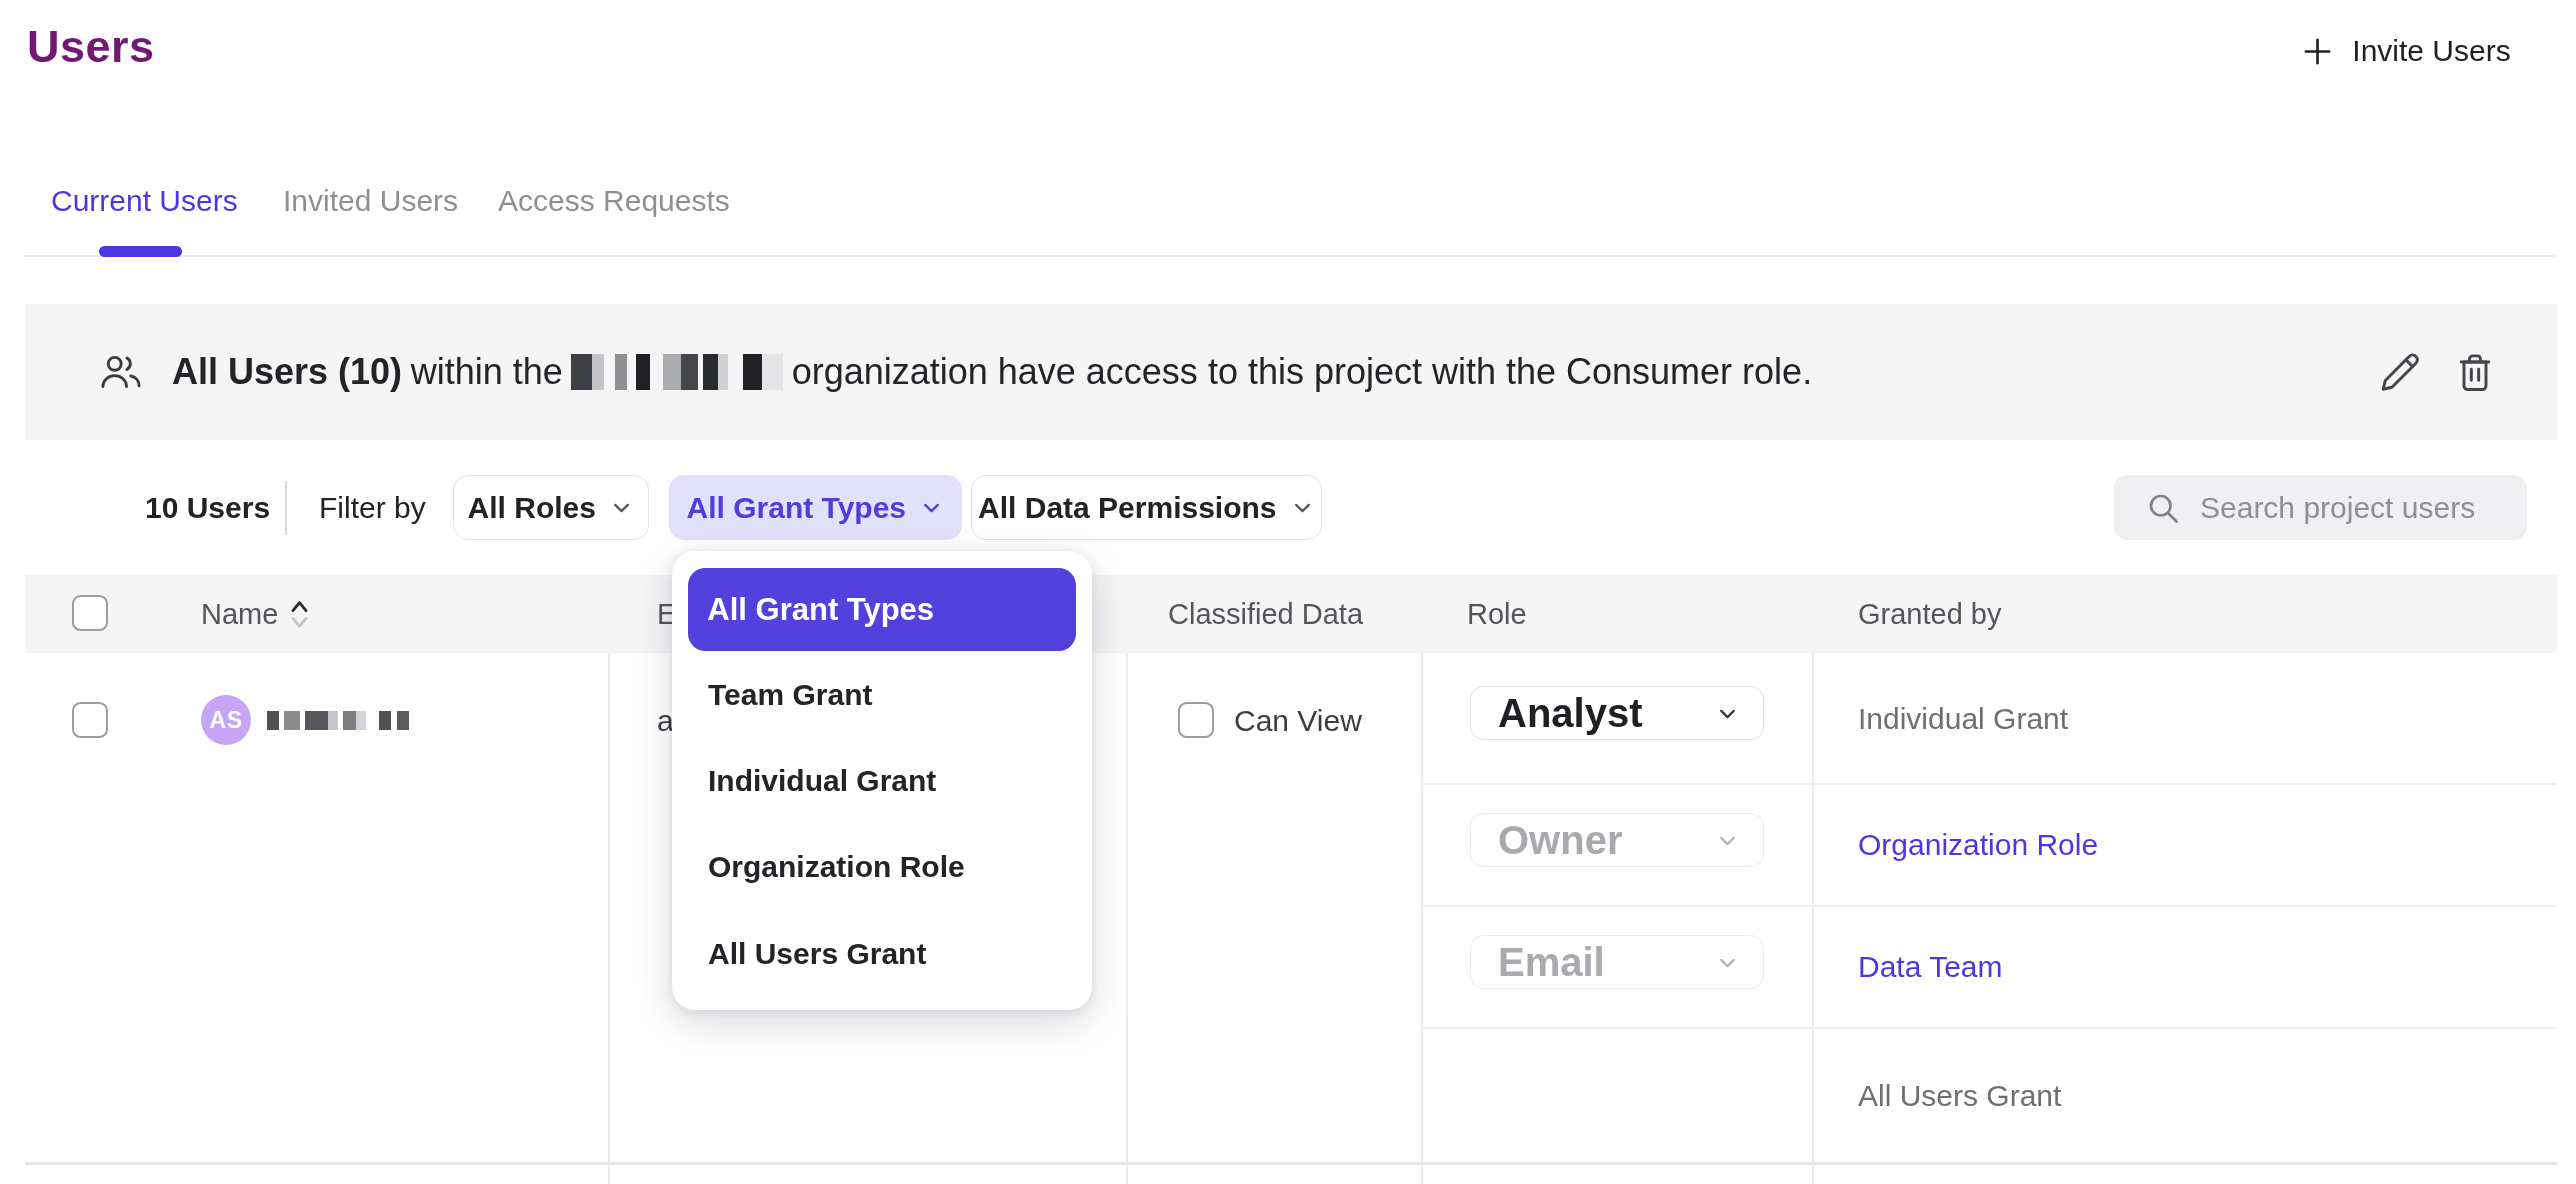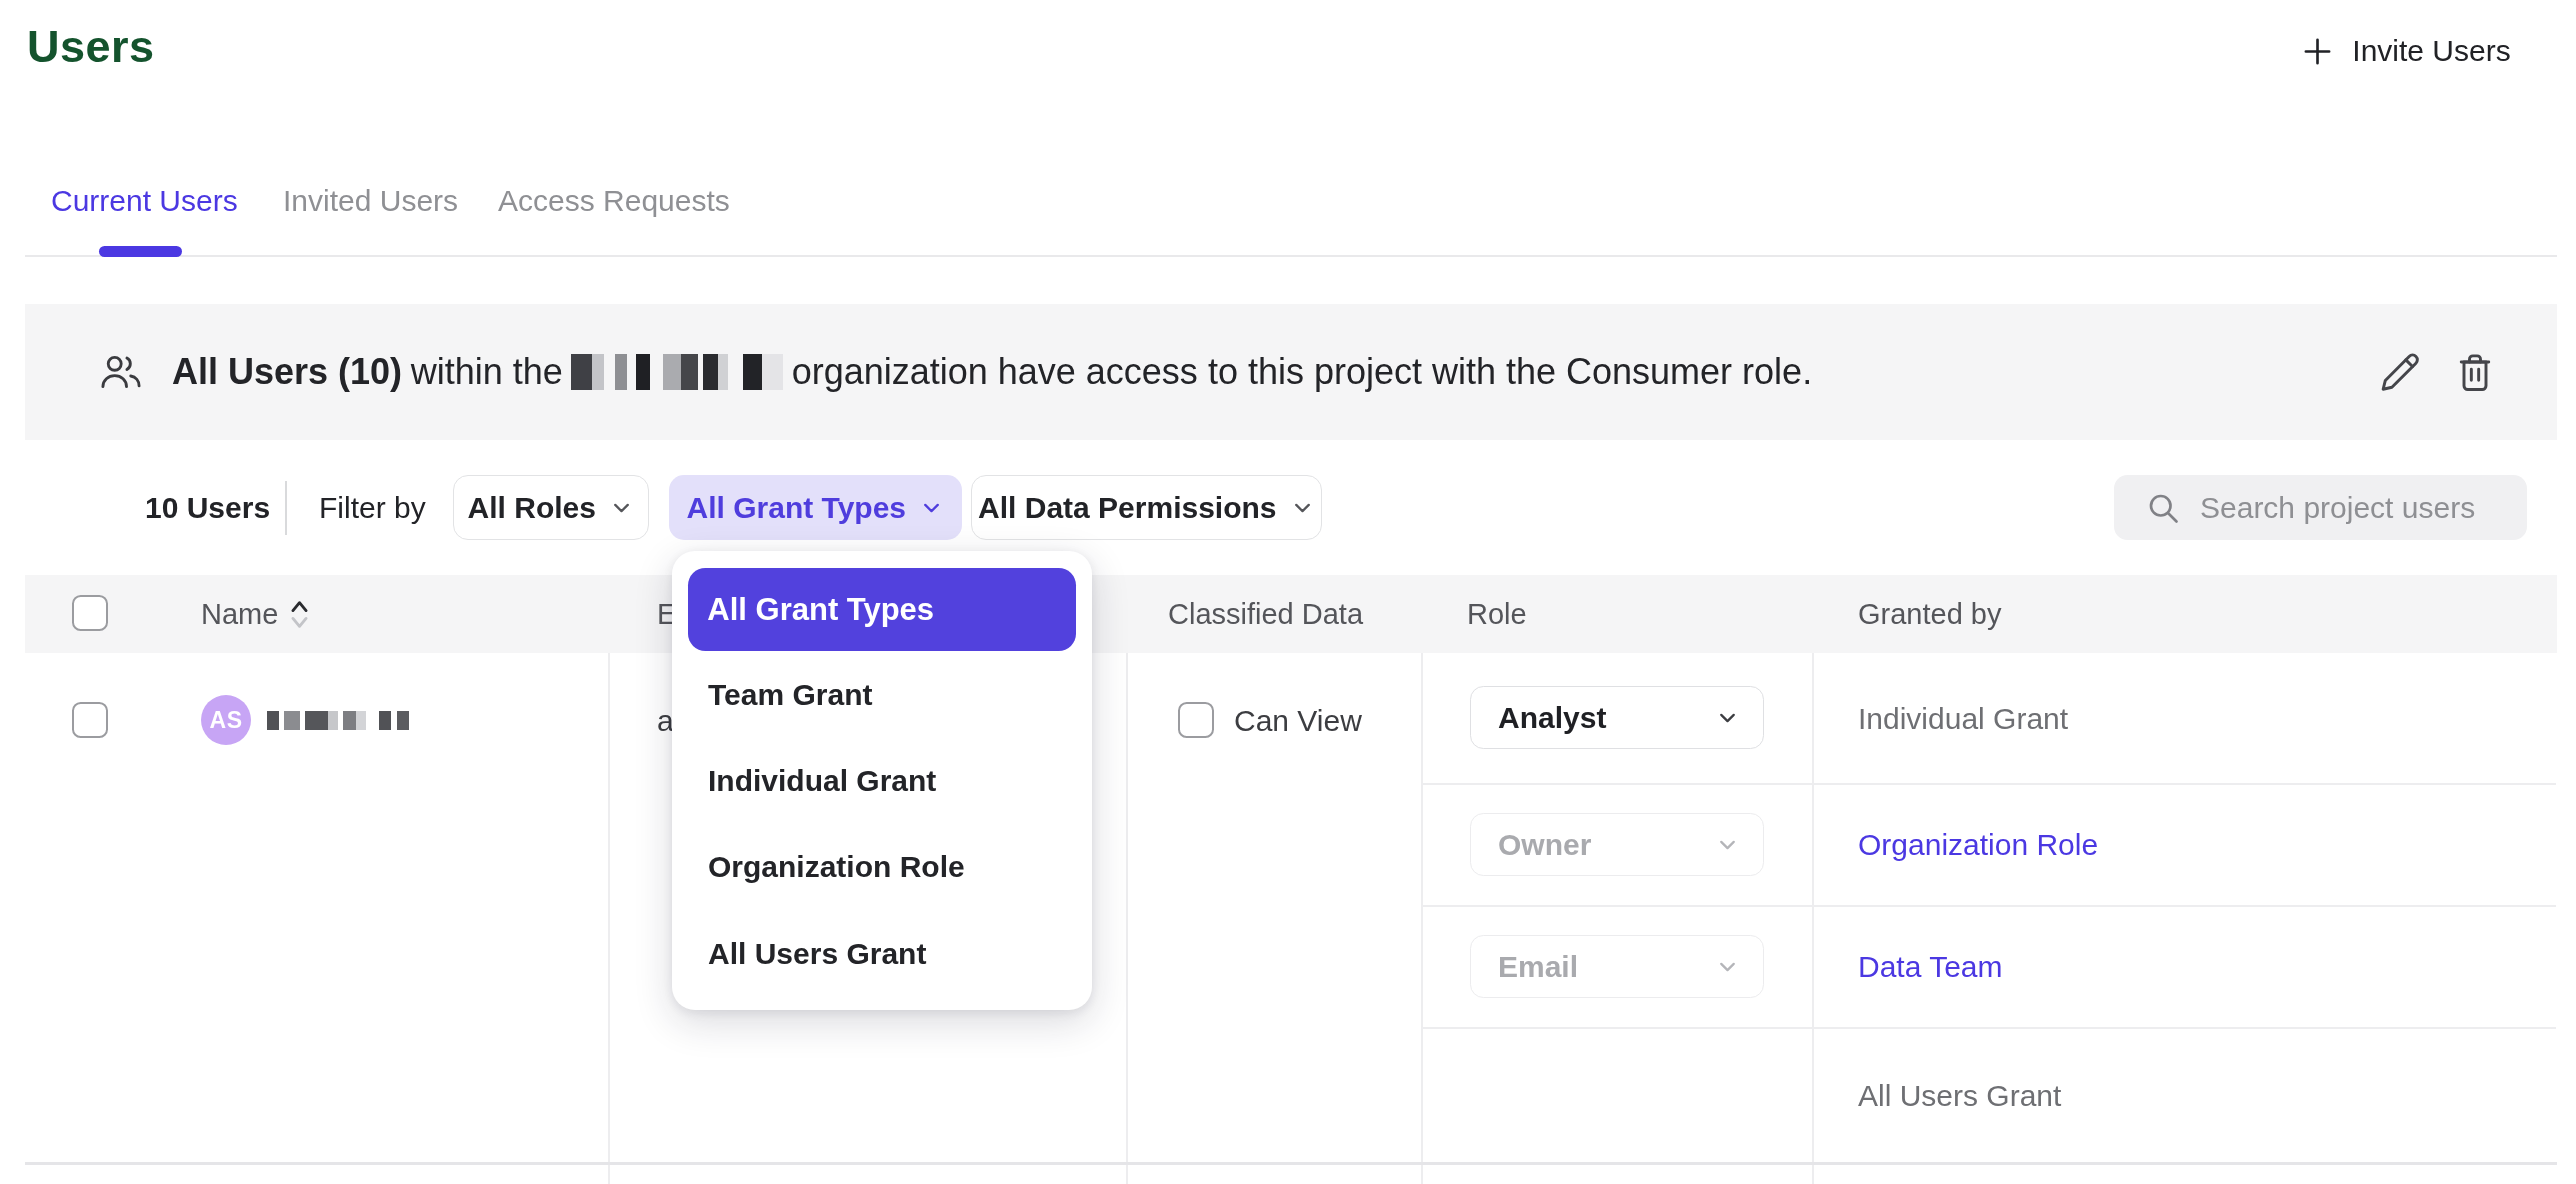--- a/index.html
+++ b/index.html
@@ -1,21 +1,21 @@
 <!DOCTYPE html>
 <html><head>
 <meta charset="utf-8">
 <style>
   * { margin:0; padding:0; box-sizing:border-box; }
   html,body { width:2576px; height:1184px; background:#ffffff; font-family:"Liberation Sans","DejaVu Sans",sans-serif; }
   .page { position:relative; width:2576px; height:1184px; overflow:hidden; background:#fff; color:#212327; }
   .abs { position:absolute; }
 
   
-  .page-title { left:27px; top:21px; font-size:45px; font-weight:700; color:#14532d; letter-spacing:0.5px; }
+  .page-title { left:27px; top:21px; font-size:45px; font-weight:700; color:#701a75; letter-spacing:0.5px; }
   .invite-btn { left:2300px; top:23px; height:56px; display:flex; align-items:center; gap:17.3px;
                 background:none; border:none; cursor:pointer; font-size:30px; font-weight:500; color:#212226;
                 font-family:inherit; }
 
   
   .tab { position:absolute; top:180px; height:42px; line-height:42px; font-size:30px; color:#8f9094; cursor:pointer; font-weight:400; }
   .tab.active { color:#4b38e2; font-weight:500; }
   .tab-underline { left:99px; top:246px; width:83px; height:10.6px; border-radius:5.8px; background:#4b38e2; z-index:2; }
   .hairline { left:25px; top:255px; width:2532px; height:1.9px; background:#e9e9eb; }
 
@@ -45,23 +45,23 @@
   
   .thead { left:25px; top:575px; width:2532px; height:78px; background:#f5f5f6; }
   .th { position:absolute; top:598px; font-size:29px; font-weight:500; color:#54555a; white-space:nowrap; }
   .checkbox { position:absolute; width:36px; height:36px; border-radius:8.6px; border:2.4px solid #9b9ca0; background:#fff; cursor:pointer; }
   .vline { position:absolute; width:1.9px; background:#ededef; top:653px; height:532px; }
   .subline { position:absolute; left:1421px; width:1135px; height:1.9px; background:#ededef; }
   .mainline { left:25px; top:1162px; width:2532px; height:2.9px; background:#e5e5e8; }
   .avatar { left:201px; top:695px; width:50px; height:50px; border-radius:50%; background:#c7a5f5; color:#fff;
             display:flex; align-items:center; justify-content:center; font-size:23px; font-weight:600; letter-spacing:0.5px; }
   .cell-text { position:absolute; font-size:30px; color:#3c3d41; white-space:nowrap; }
-  .role-btn { position:absolute; left:1470px; width:294px; height:63px; border-radius:13.4px; background:#fff;
+  .role-btn { position:absolute; left:1470px; width:294px; height:54px; border-radius:13.4px; background:#fff;
               border:1.9px solid #dfe0e3; display:flex; align-items:center; justify-content:space-between;
-              padding:0 23px 0 27px; font-family:inherit; font-size:30px; font-weight:600; color:#1f2024; cursor:pointer; }
+              padding:0 23px 0 27px; font-family:inherit; font-size:40px; font-weight:600; color:#1f2024; cursor:pointer; }
   .role-btn.disabled { border-color:#ececee; color:#a9aaae; cursor:default; }
   .granted { position:absolute; left:1858px; font-size:30px; color:#6e6f73; white-space:nowrap; }
   .granted.link { color:#4b38e2; cursor:pointer; }
 
   
   .menu { left:672px; top:551px; width:420px; height:459px; background:#fff; border-radius:23px; z-index:20;
           box-shadow:0 11.5px 38px rgba(25,25,50,.16), 0 2.9px 9.6px rgba(25,25,50,.08); }
   .menu-pill { position:absolute; left:16.3px; top:17.3px; width:388px; height:83px; border-radius:17.3px; background:#5241dd;
                color:#fff; font-size:31px; font-weight:600; display:flex; align-items:center; padding-left:19px; cursor:pointer; }
   .menu-item { position:absolute; left:36px; height:35px; line-height:35px; font-size:30px; font-weight:700; color:#232428; cursor:pointer; white-space:nowrap; }

